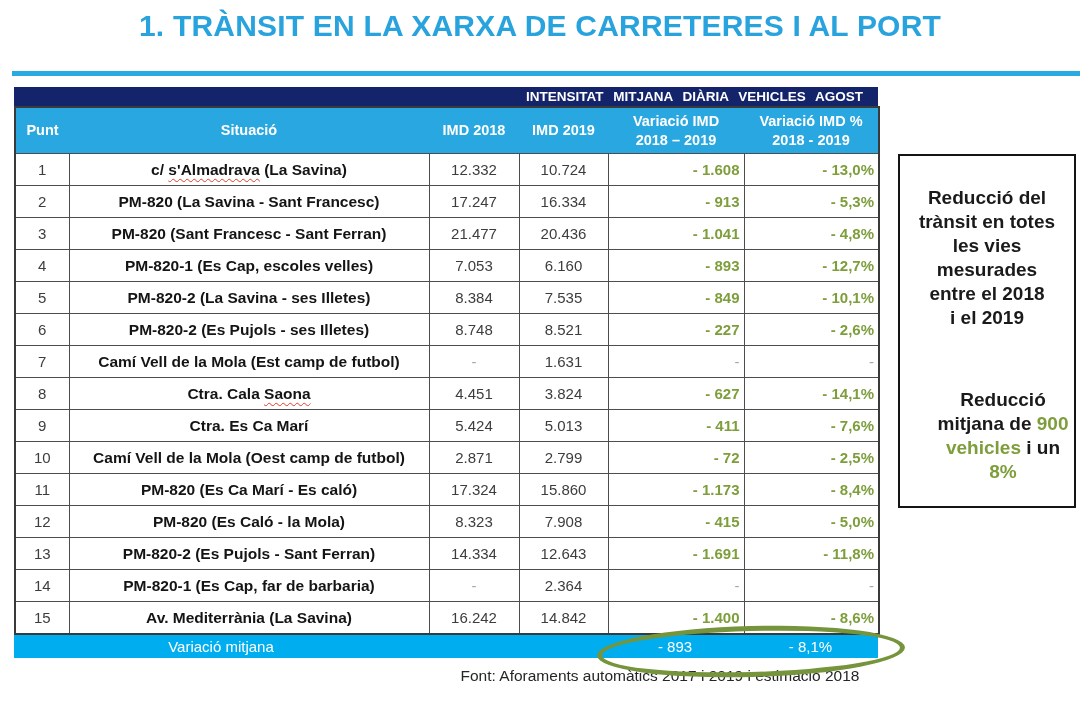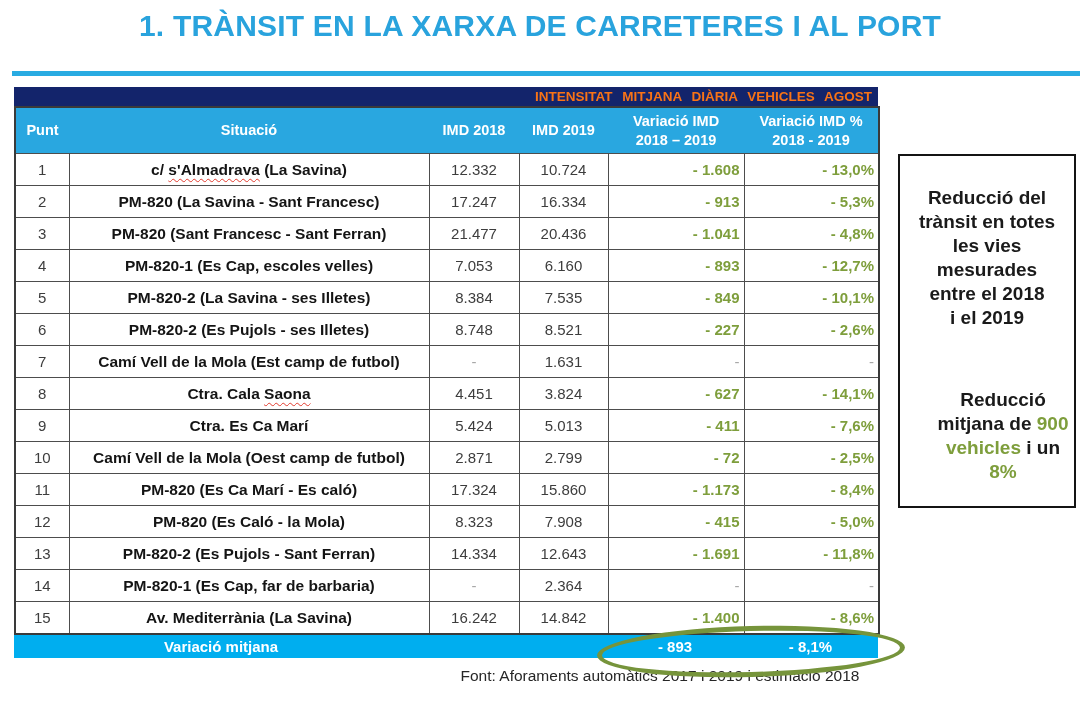--- a/index.html
+++ b/index.html
@@ -5,38 +5,38 @@
   html,body{margin:0;padding:0;background:#fff;}
   .slide{position:relative;width:1080px;height:726px;background:#ffffff;
          font-family:"Liberation Sans",sans-serif;overflow:hidden;}
 
   .title{position:absolute;top:9px;left:0;width:100%;text-align:center;
          font-size:30px;font-weight:bold;color:#29A3DD;letter-spacing:.2px;}
 
   .rule{position:absolute;left:12px;top:71px;width:1068px;height:5px;background:#29ABE2;}
 
   .table-wrap{position:absolute;left:14px;top:87px;width:864px;}
-  .banner{background:#13246B;color:#f97316;font-weight:bold;font-size:13.5px;
-          height:19px;line-height:19px;text-align:right;padding-right:6px;
+  .banner{background:#13246B;color:#ffffff;font-weight:bold;font-size:13.5px;
+          height:19px;line-height:19px;text-align:right;padding-right:15px;
           word-spacing:6px;box-sizing:border-box;}
   table{border-collapse:collapse;table-layout:fixed;width:864px;
         border:2px solid #3a3a3a;}
   thead th{background:#29A7E0;color:#fff;font-size:14.5px;font-weight:bold;
            white-space:pre-line;height:45px;vertical-align:middle;line-height:1.3;
            padding:0;border:none;}
   tbody td{border:1.4px solid #4d4d4d;font-size:15px;color:#3d3d3d;
            text-align:center;height:31px;background:#fff;padding:0 4px;
            vertical-align:middle;overflow:hidden;white-space:nowrap;}
   td.sit{font-weight:bold;color:#141414;font-size:15.5px;}
   td.var{color:#7E9E3C;font-weight:bold;text-align:right;}
   td.dash{color:#a8a8a8;font-weight:normal;}
   .wavy{text-decoration-line:underline;text-decoration-style:wavy;
         text-decoration-color:#e23b2e;text-decoration-thickness:1px;
         text-underline-offset:3px;}
-  .tfoot{display:flex;background:#00AEEF;color:#fff;font-weight:bold;
+  .tfoot{display:flex;background:#00AEEF;color:#fff;font-weight:normal;
          height:23px;line-height:23px;font-size:15px;}
   .tfoot .f-label{width:414px;text-align:center;}
   .tfoot .f-sp{width:179px;}
   .tfoot .f-var{width:136px;text-align:center;}
   .tfoot .f-pct{width:135px;text-align:center;}
 
   .callout{position:absolute;left:898px;top:154px;width:178px;height:354px;
            border:2.5px solid #141414;box-sizing:border-box;text-align:center;
            color:#1a1a1a;background:#fff;}
   .callout .t1{margin-top:30px;font-size:19px;font-weight:bold;line-height:24px;

